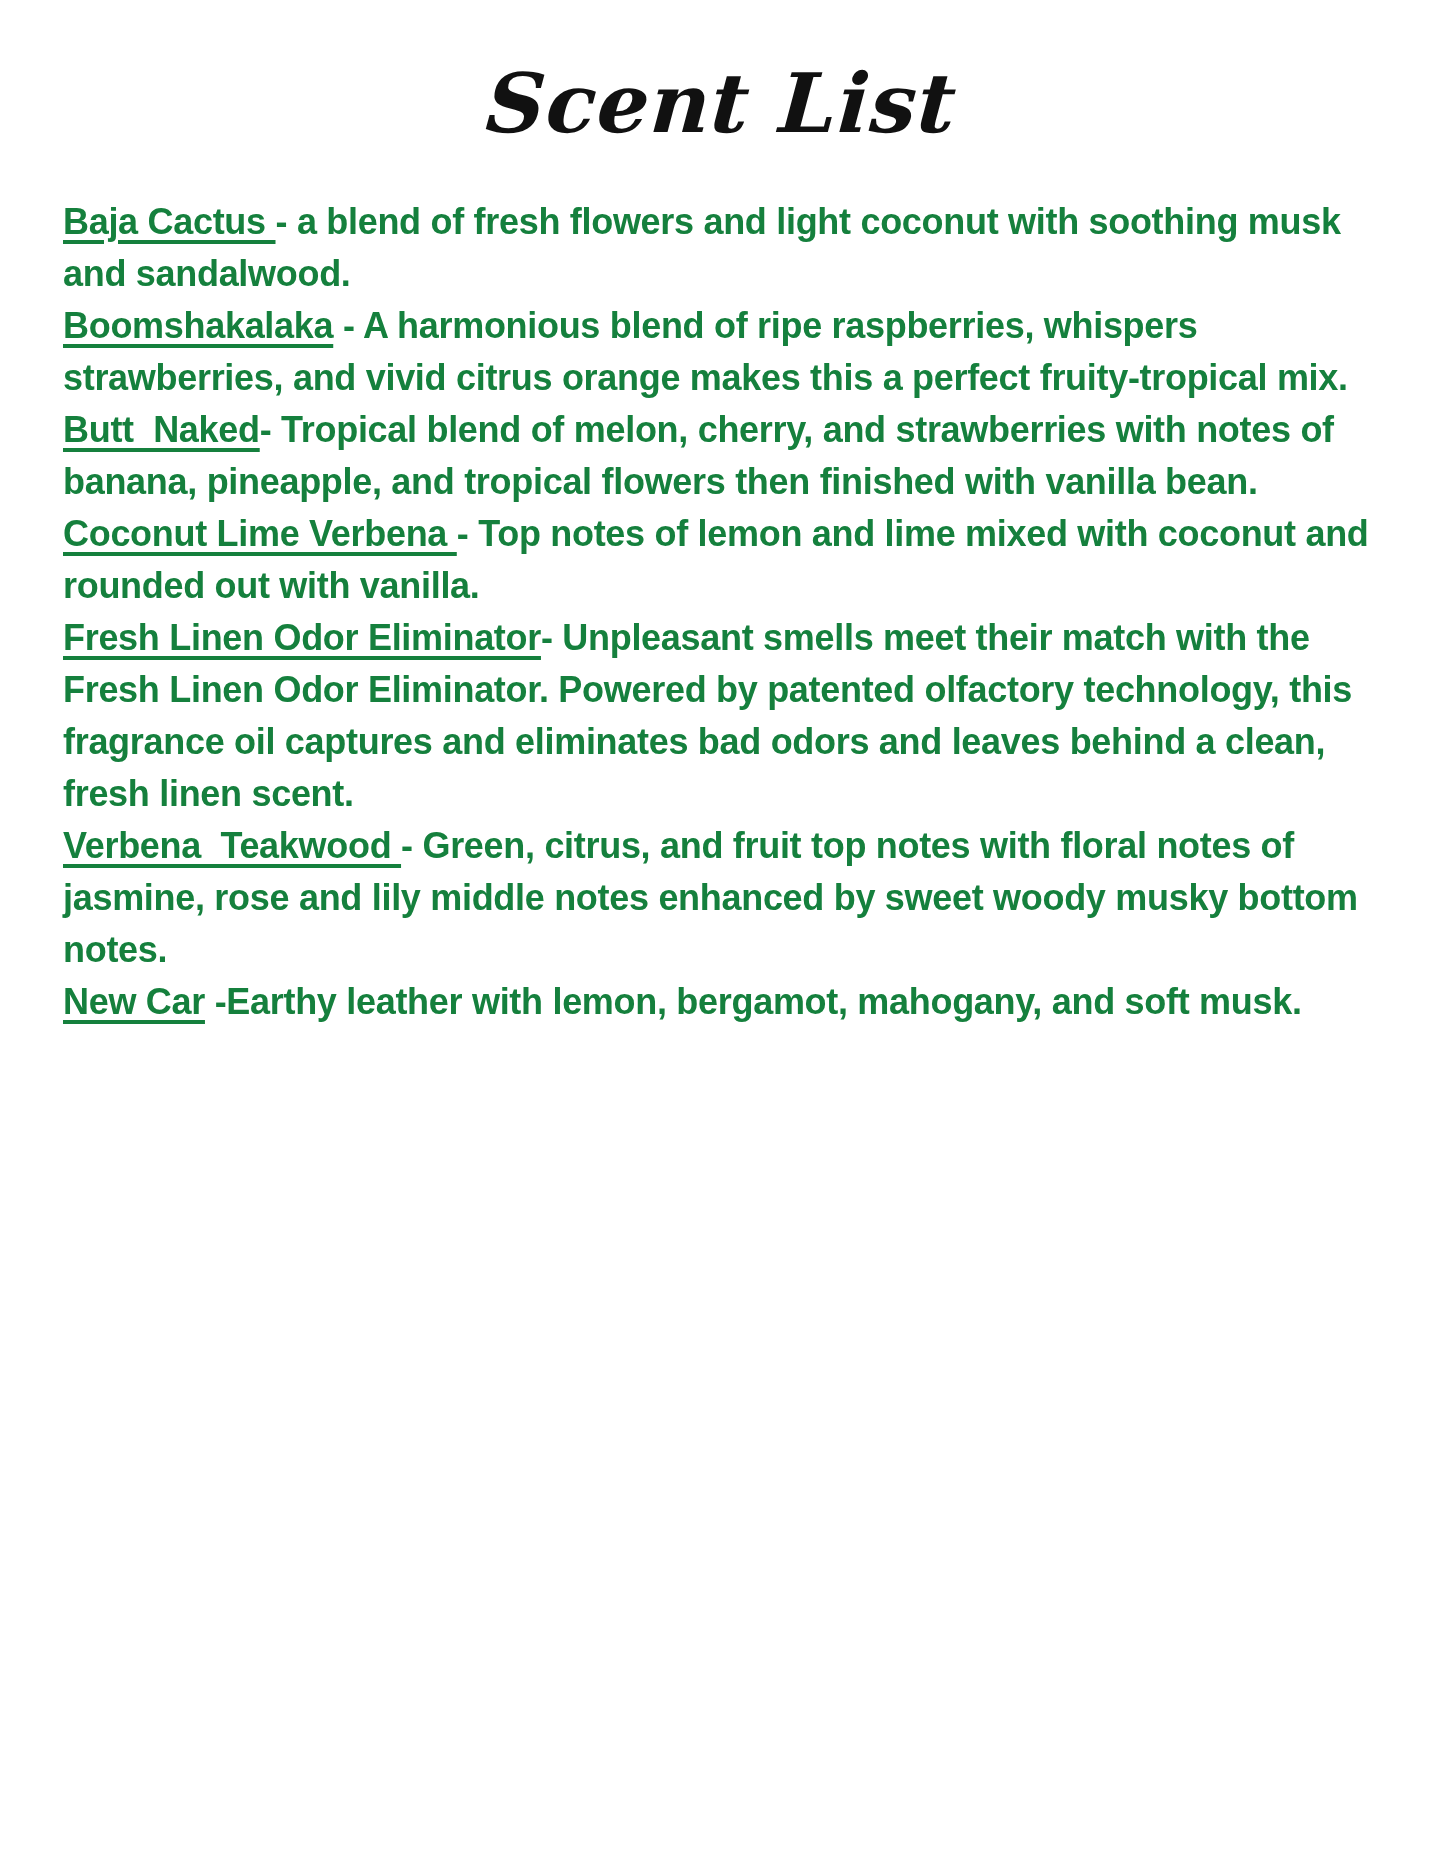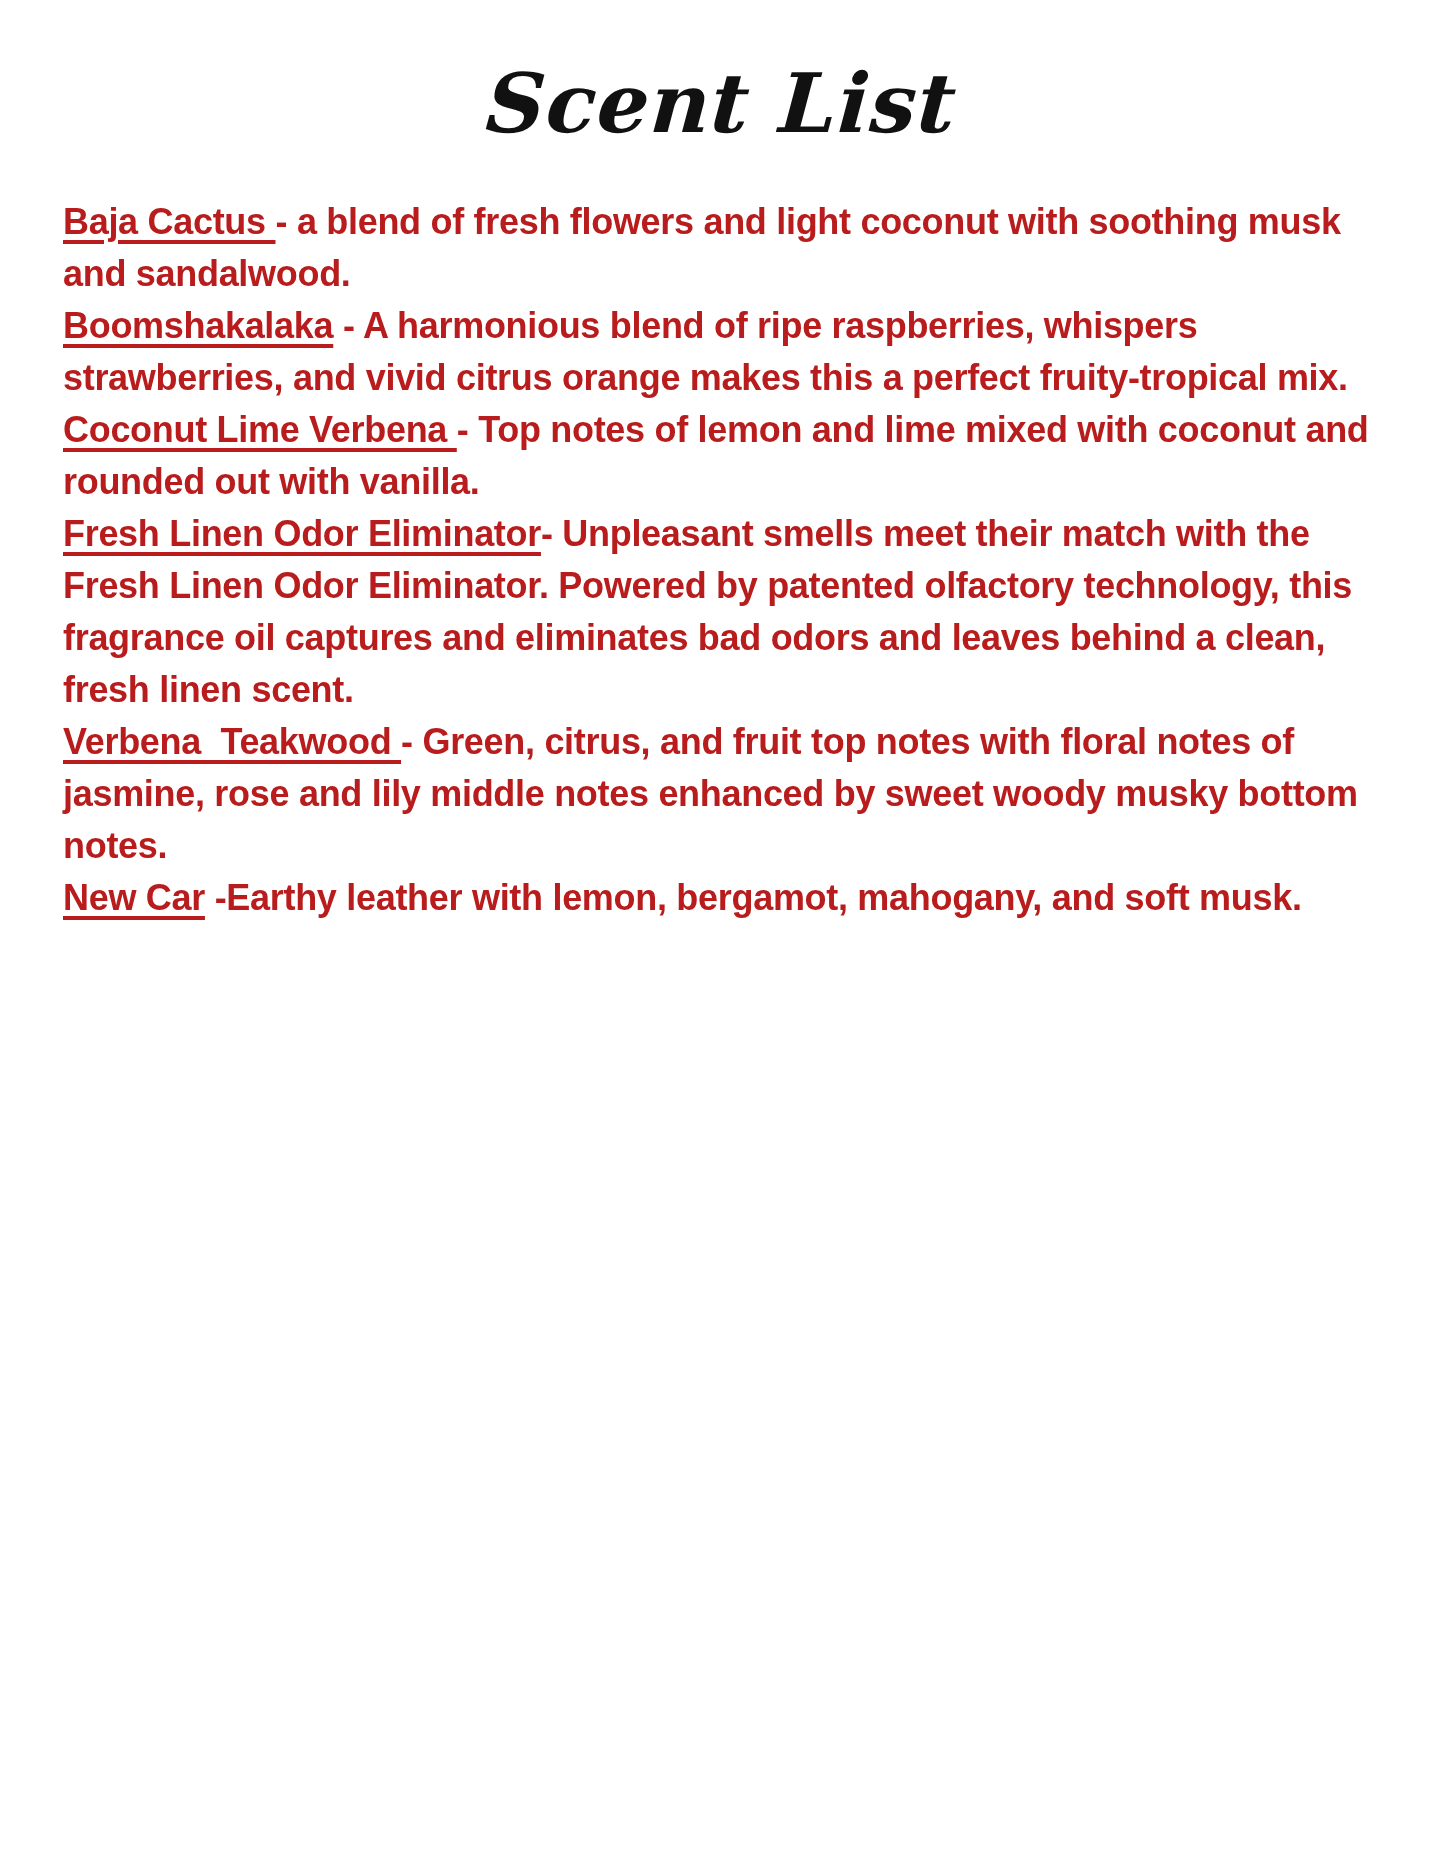--- a/index.html
+++ b/index.html
@@ -40,41 +40,42 @@
     padding: 18px 55px 0 63px;
     width: 1445px;
   }
   .scent {
     margin: 0;
     font-size: 36px;
     font-weight: 700;
     line-height: 52px;
     letter-spacing: -0.3px;
     white-space: pre-wrap;
-    color: #b91c1c;
+    color: #15803d;
   }
   .scent-name {
     text-decoration: underline;
     text-decoration-thickness: 4px;
     text-underline-offset: 6px;
   }
 </style>
 </head>
 <body>
 
 <main class="page">
 
   <h1 class="title">Scent List</h1>
 
   <section class="scent-list">
 
     <p class="scent"><span class="scent-name">Baja Cactus </span><span class="scent-desc">- a blend of fresh flowers and light coconut with soothing musk and sandalwood.</span></p>
 
     <p class="scent"><span class="scent-name">Boomshakalaka</span><span class="scent-desc"> - A harmonious blend of ripe raspberries, whispers strawberries, and vivid citrus orange makes this a perfect fruity-tropical mix.</span></p>
 
+    <p class="scent"><span class="scent-name">Butt  Naked</span><span class="scent-desc">- Tropical blend of melon, cherry, and strawberries with notes of banana, pineapple, and tropical flowers then finished with vanilla bean.</span></p>
 
     <p class="scent"><span class="scent-name">Coconut Lime Verbena </span><span class="scent-desc">- Top notes of lemon and lime mixed with coconut and rounded out with vanilla.</span></p>
 
 
     <p class="scent"><span class="scent-name">Fresh Linen Odor Eliminator</span><span class="scent-desc">- Unpleasant smells meet their match with the Fresh Linen Odor Eliminator. Powered by patented olfactory technology, this fragrance oil captures and eliminates bad odors and leaves behind a clean, fresh linen scent.</span></p>
 
     <p class="scent"><span class="scent-name">Verbena  Teakwood </span><span class="scent-desc">- Green, citrus, and fruit top notes with floral notes of jasmine, rose and lily middle notes enhanced by sweet woody musky bottom notes.</span></p>
 
 
     <p class="scent"><span class="scent-name">New Car</span><span class="scent-desc"> -Earthy leather with lemon, bergamot, mahogany, and soft musk.</span></p>

